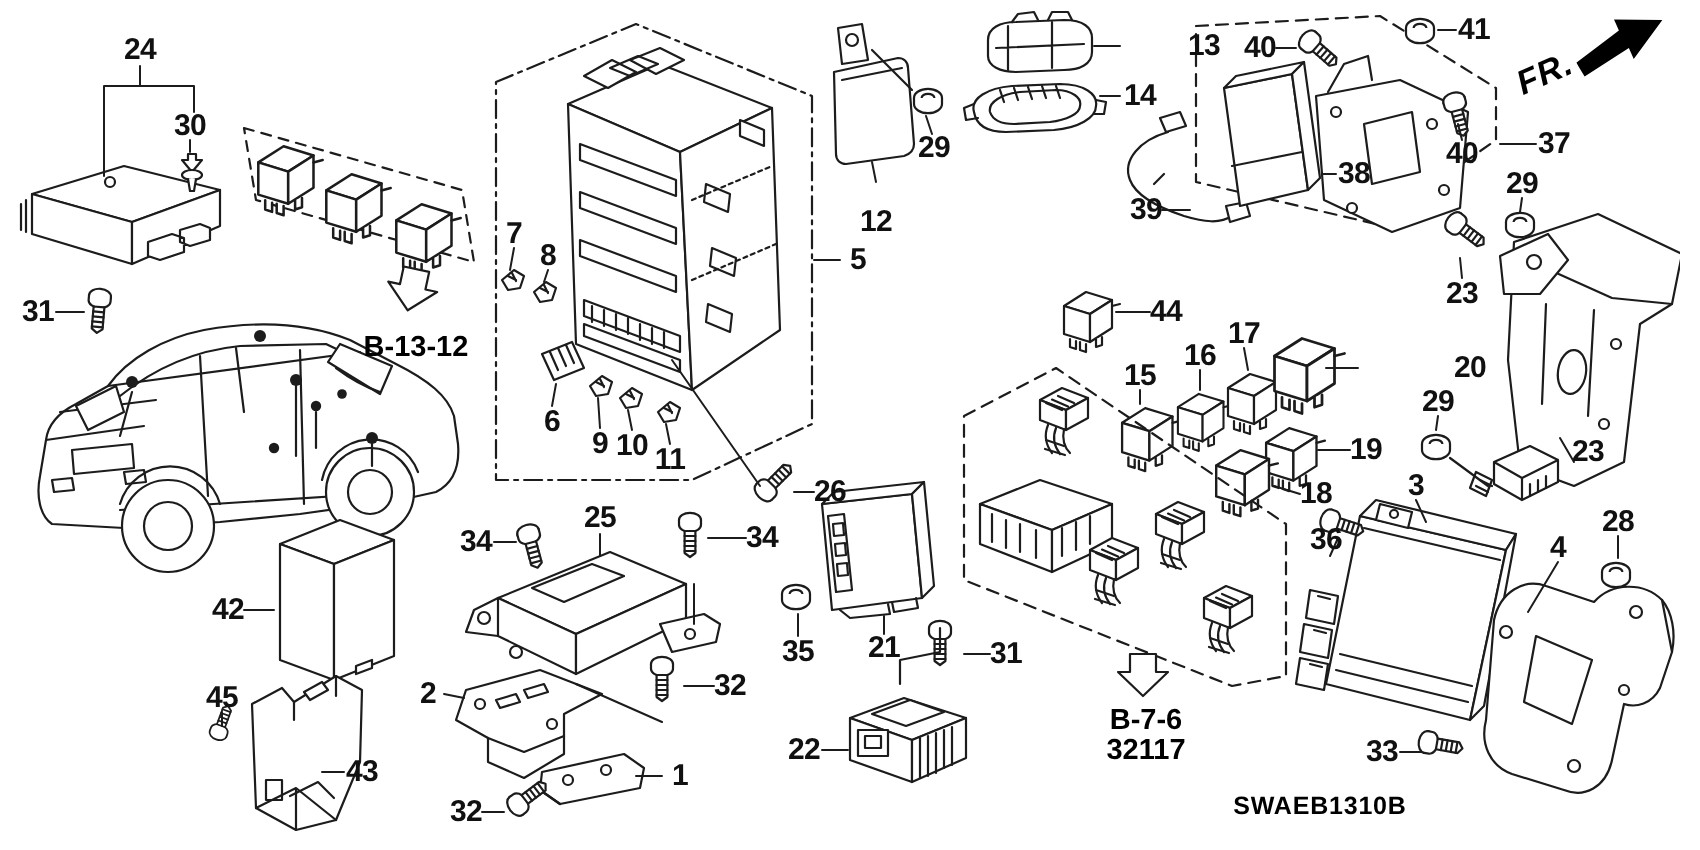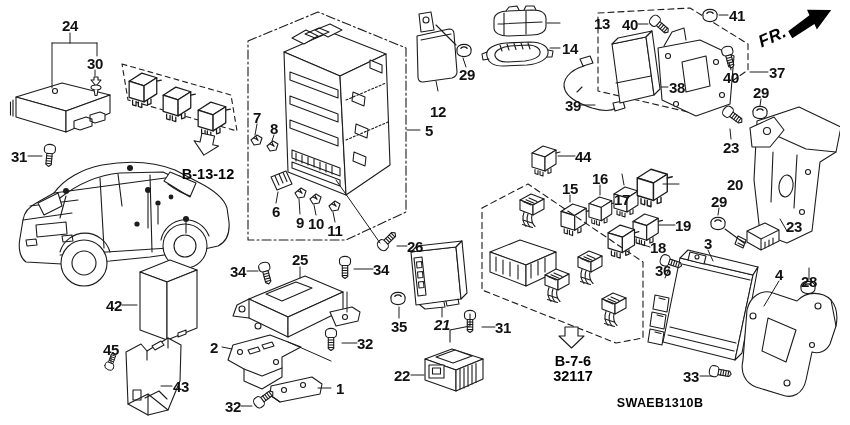--- a/index.html
+++ b/index.html
@@ -356,32 +356,32 @@
       <div class="plabel" style="left: 677px; top: 87px;">38</div>
       <div class="plabel" style="left: 573px; top: 105px;">39</div>
       <div class="plabel" style="left: 731px; top: 147px;">23</div>
       <div class="plabel" style="left: 761px; top: 92px;">29</div>
       <div class="plabel" style="left: 719px; top: 201px;">29</div>
       <div class="plabel" style="left: 708px; top: 243px;">3</div>
       <div class="plabel" style="left: 794px; top: 226px;">23</div>
       <div class="plabel" style="left: 583px; top: 156px;">44</div>
       <div class="plabel" style="left: 570px; top: 188px;">15</div>
       <div class="plabel" style="left: 600px; top: 178px;">16</div>
-      <div class="plabel" style="left: 622px; top: 167px; margin-top: 32px;">17</div>
+      <div class="plabel" style="left: 622px; top: 167px;">17</div>
       <div class="plabel" style="left: 687px; top: 184px; margin-left: 48px;">20</div>
       <div class="plabel" style="left: 683px; top: 225px;">19</div>
       <div class="plabel" style="left: 658px; top: 247px;">18</div>
       <div class="plabel" style="left: 663px; top: 270px;">36</div>
       <div class="plabel" style="left: 691px; top: 376px;">33</div>
       <div class="plabel" style="left: 779px; top: 274px;">4</div>
-      <div class="plabel" style="left: 809px; top: 261px; margin-top: 20px;">28</div>
+      <div class="plabel" style="left: 809px; top: 261px;">28</div>
       <div class="plabel" style="left: 503px; top: 327px;">31</div>
       <div class="plabel" style="left: 415px; top: 246px;">26</div>
       <div class="plabel" style="left: 399px; top: 326px;">35</div>
-      <div class="plabel" style="left: 442px; top: 324px; font-style: italic;">21</div>
+      <div class="plabel" style="left: 442px; top: 324px;">21</div>
       <div class="plabel" style="left: 402px; top: 375px;">22</div>
       <div class="plabel" style="left: 238px; top: 271px;">34</div>
       <div class="plabel" style="left: 300px; top: 259px;">25</div>
       <div class="plabel" style="left: 381px; top: 269px;">34</div>
       <div class="plabel" style="left: 214px; top: 347px;">2</div>
       <div class="plabel" style="left: 365px; top: 343px;">32</div>
       <div class="plabel" style="left: 340px; top: 388px;">1</div>
       <div class="plabel" style="left: 233px; top: 406px;">32</div>
       <div class="plabel" style="left: 114px; top: 305px;">42</div>
       <div class="plabel" style="left: 111px; top: 349px;">45</div>

